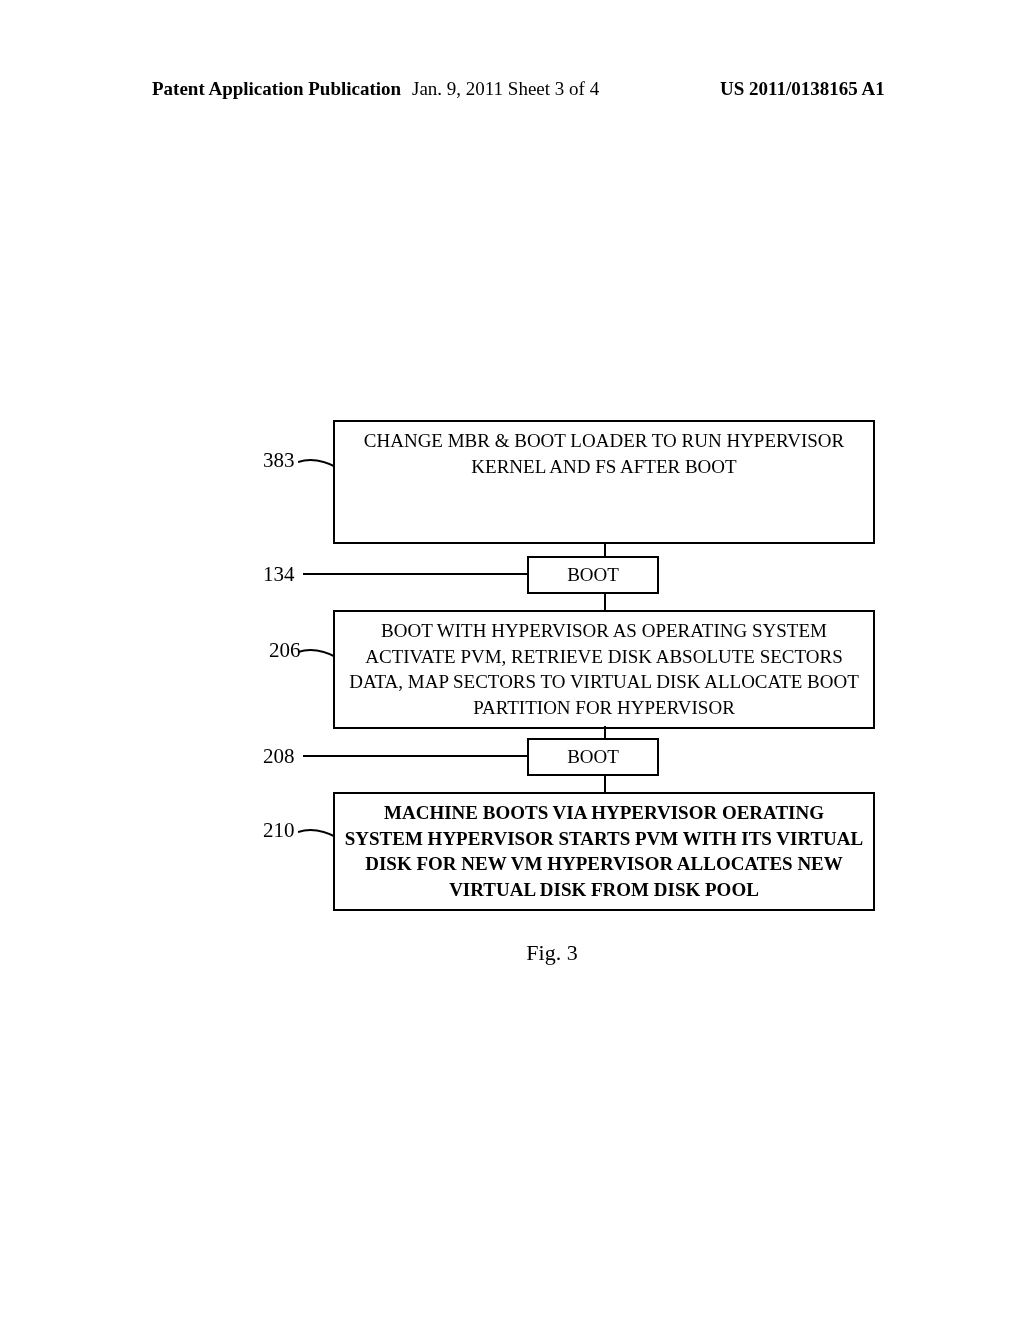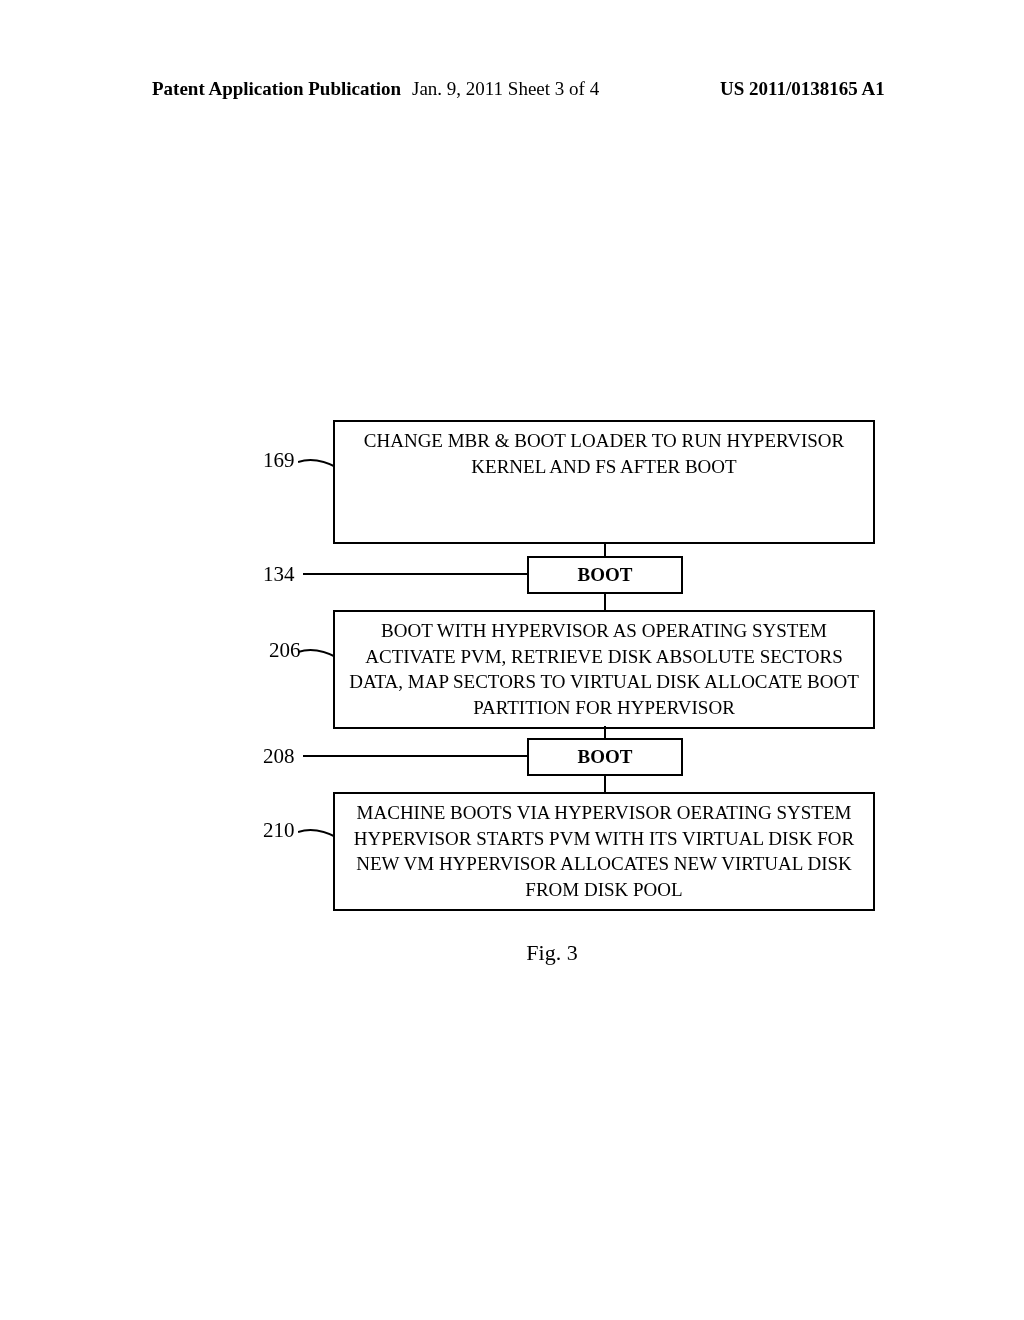--- a/index.html
+++ b/index.html
@@ -8,41 +8,41 @@
   .header { position: absolute; top: 78px; left: 0; width: 1024px; }
   .header-left { position: absolute; left: 112px; font-weight: bold; font-size: 19px; }
   .header-center { position: absolute; left: 372px; font-size: 19px; }
   .header-right { position: absolute; left: 680px; font-weight: bold; font-size: 19px; }
 
   .flow { position: absolute; left: 0; top: 420px; width: 1024px; }
   .ref { position: absolute; font-size: 21px; }
   .leader { position: absolute; background: #000; }
 
   .box { position: absolute; border: 2px solid #000; text-align: center; font-size: 19px; line-height: 1.35; padding: 6px 8px; background: #fff; }
-  .box.small { width: 156px; left: 487px; padding: 4px 8px; font-weight: bold; }
+  .box.small { width: 132px; left: 487px; padding: 4px 8px; }
   .box.big { left: 293px; width: 542px; }
 
   .conn { position: absolute; left: 564px; width: 2px; background: #000; }
 
   .fig-caption { position: absolute; top: 940px; width: 1024px; text-align: center; font-size: 22px; }
 </style>
 </head>
 <body>
 
 <div class="page">
 
   <div class="header">
     <div class="header-left">Patent Application Publication</div>
     <div class="header-center">Jan. 9, 2011  Sheet 3 of 4</div>
     <div class="header-right">US 2011/0138165 A1</div>
   </div>
 
   <div class="flow">
 
-    <div class="ref" style="top:28px; left:223px;">169</div>
+    <div class="ref" style="top:28px; left:223px;">383</div>
     <svg style="position:absolute; top:38px; left:258px; width:40px; height:14px;">
         <path d="M0 4 Q18 -2 40 10" stroke="#000" stroke-width="2" fill="none"></path>
       </svg>
     <div class="box big" style="top:0; height:124px;">
       <div>CHANGE MBR &amp; BOOT LOADER TO RUN HYPERVISOR KERNEL AND FS AFTER BOOT</div>
     </div>
 
     <div class="conn" style="top:124px; height:12px;"></div>
 
     <div class="ref" style="top:142px; left:223px;">134</div>
@@ -62,19 +62,19 @@
     <div class="ref" style="top:324px; left:223px;">208</div>
     <div class="leader" style="top:335px; left:263px; width:224px; height:2px;"></div>
     <div class="box small" style="top:318px;">BOOT</div>
 
     <div class="conn" style="top:354px; height:18px;"></div>
 
     <div class="ref" style="top:398px; left:223px;">210</div>
     <svg style="position:absolute; top:408px; left:258px; width:40px; height:14px;">
         <path d="M0 4 Q18 -2 40 10" stroke="#000" stroke-width="2" fill="none"></path>
       </svg>
-    <div class="box big" style="top:372px;">MACHINE BOOTS VIA HYPERVISOR OERATING SYSTEM HYPERVISOR STARTS PVM WITH ITS VIRTUAL DISK FOR NEW VM HYPERVISOR ALLOCATES NEW VIRTUAL DISK FROM DISK POOL</div>
+    <div class="box big" style="top:372px;font-weight:bold;">MACHINE BOOTS VIA HYPERVISOR OERATING SYSTEM HYPERVISOR STARTS PVM WITH ITS VIRTUAL DISK FOR NEW VM HYPERVISOR ALLOCATES NEW VIRTUAL DISK FROM DISK POOL</div>
 
   </div>
 
   <div class="fig-caption">Fig. 3</div>
 
 </div>
 
 </body></html>

